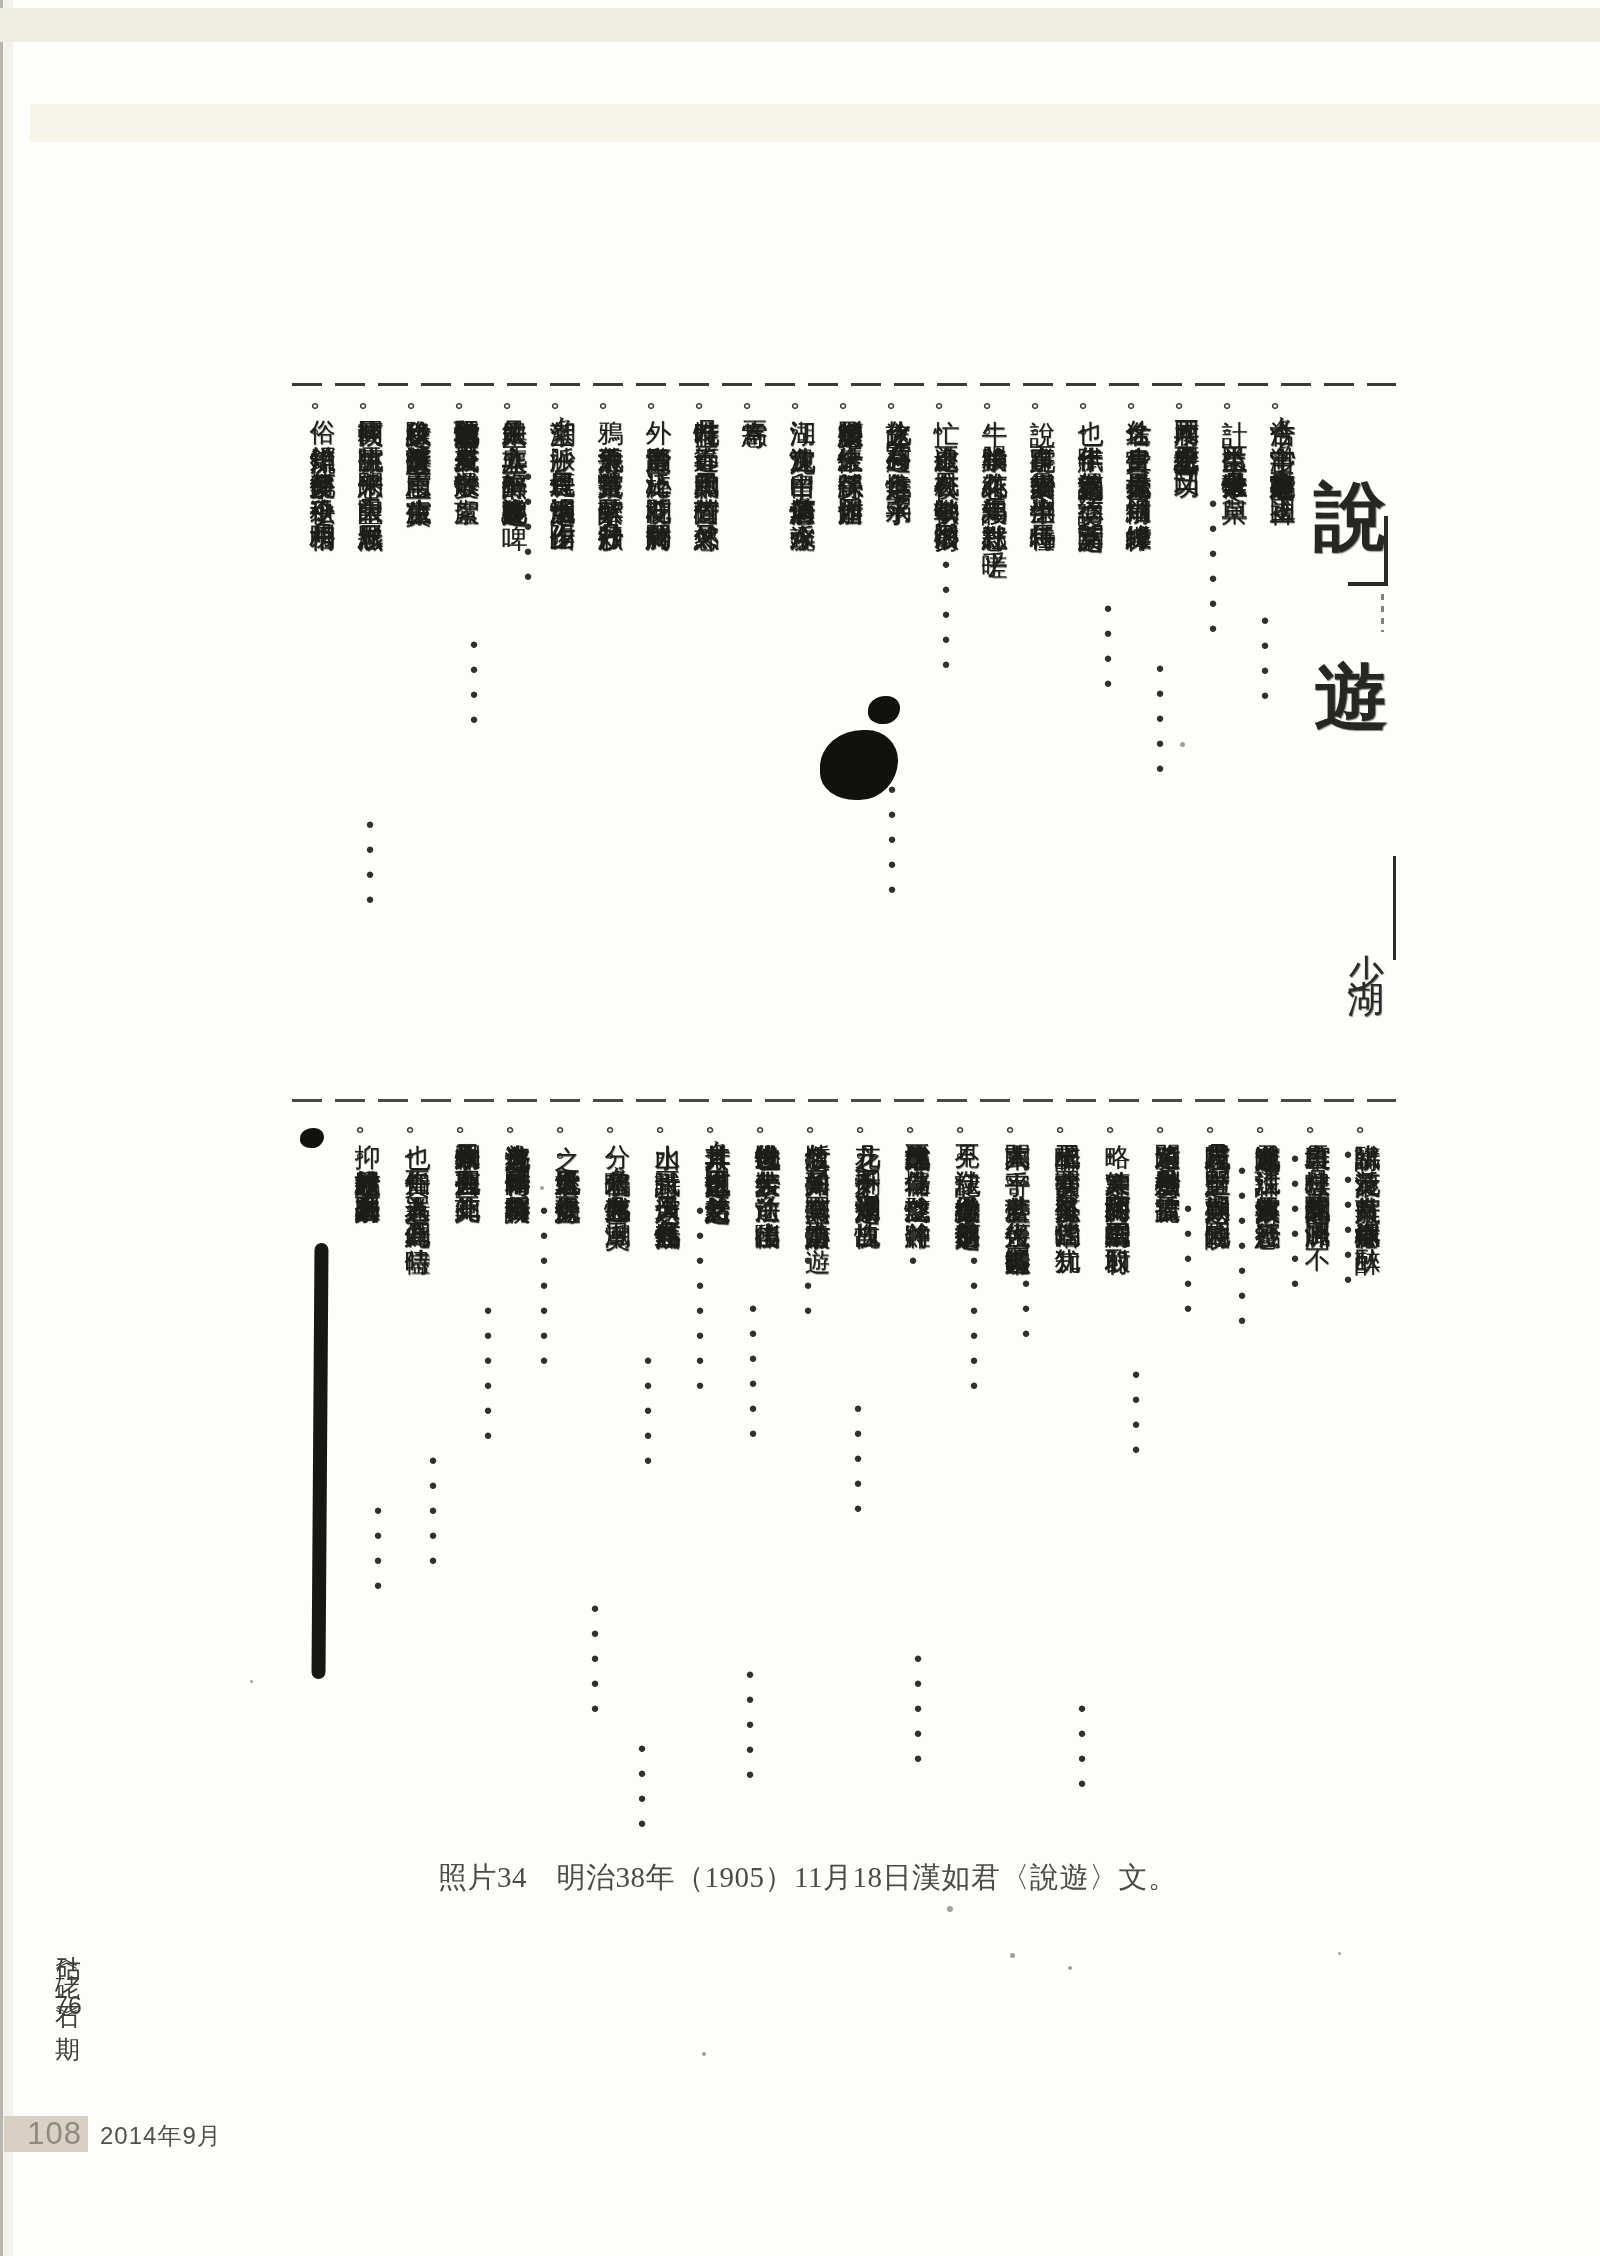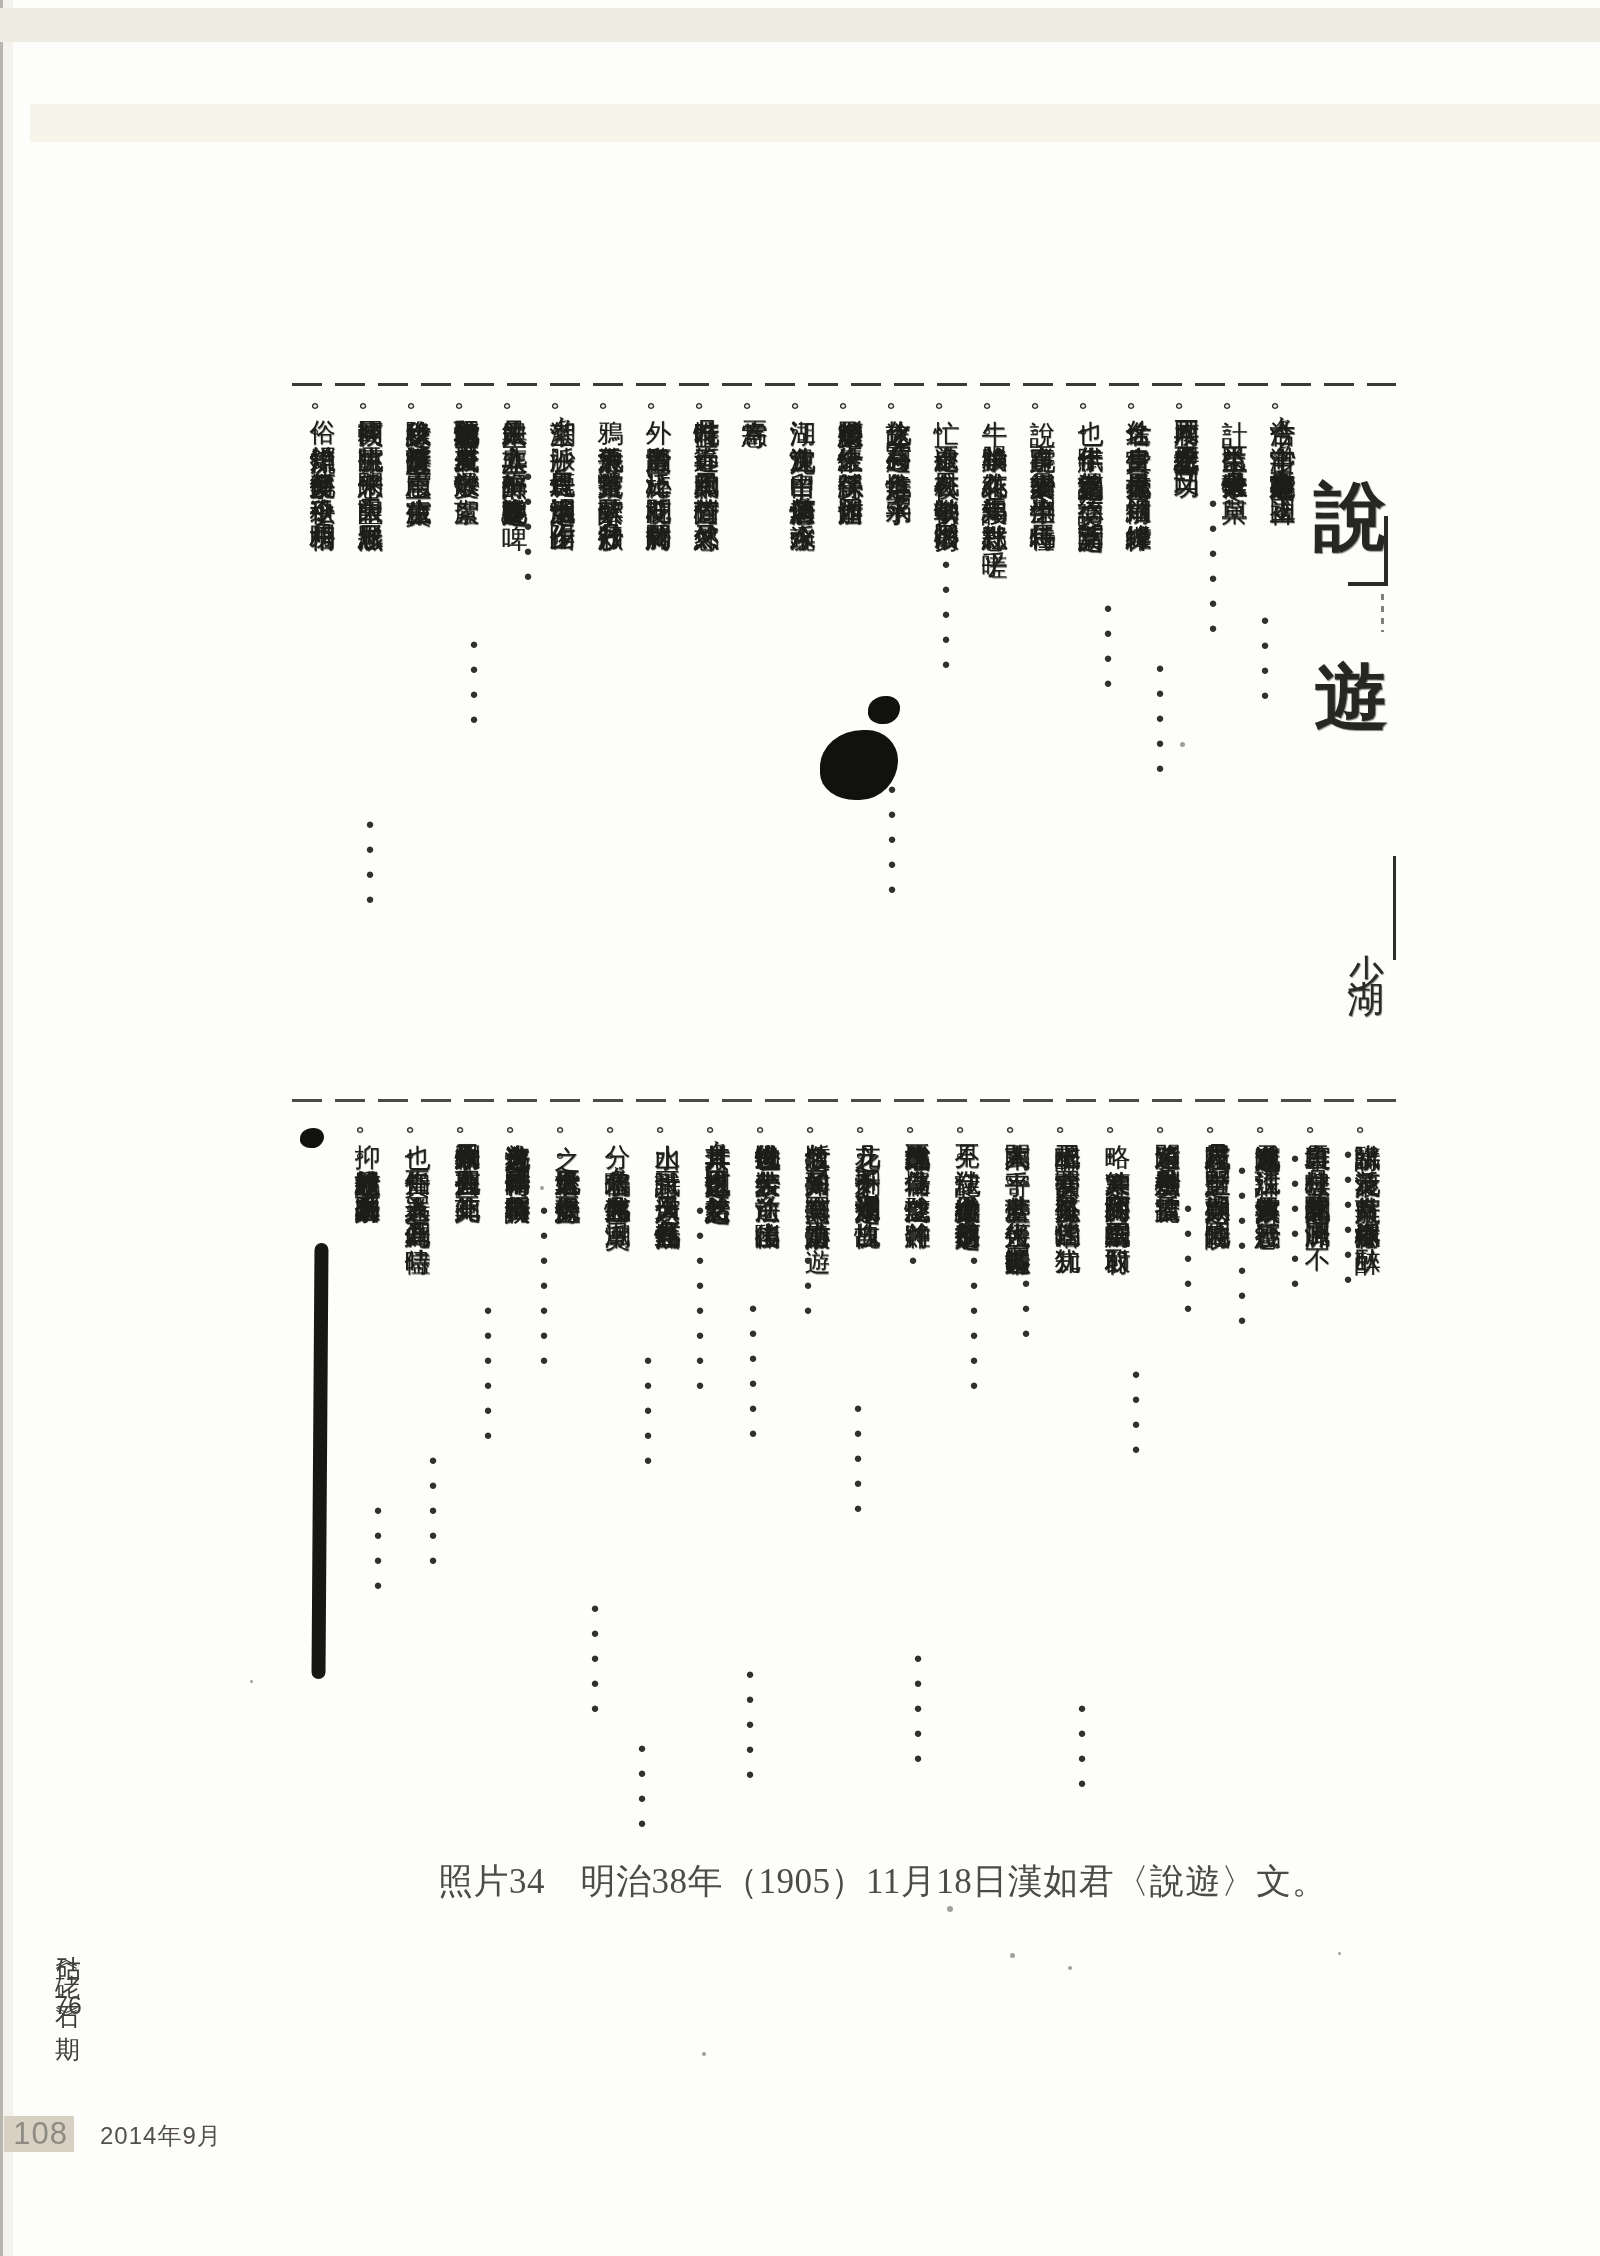--- a/index.html
+++ b/index.html
@@ -37,27 +37,27 @@
 
   #left-bar{position:absolute;left:313px;top:1243px;width:14px;height:436px;background:#171715;
       border-radius:7px;transform:rotate(0.4deg);}
 
   .blob{position:absolute;background:#111110;border-radius:58% 42% 52% 48%/55% 45% 60% 40%;}
 
   .dot-run{position:absolute;writing-mode:vertical-rl;text-orientation:upright;
       font-size:15px;letter-spacing:9px;color:#30302e;line-height:15px;filter:blur(0.3px);}
   .speck{position:absolute;background:rgba(85,85,75,.55);border-radius:50%;}
 
-  #caption{position:absolute;left:438px;top:1858px;font-size:35px;color:#4b4b47;
+  #caption{position:absolute;left:438px;top:1858px;font-size:29px;color:#4b4b47;
       letter-spacing:0.5px;white-space:nowrap;}
 
   #journal-title{position:absolute;left:52px;top:1952px;writing-mode:vertical-rl;text-orientation:upright;
       font-size:25px;color:#3d3d3b;letter-spacing:3px;font-family:"Liberation Sans",sans-serif;}
   #journal-title .tcu{text-combine-upright:all;}
-  #page-num-box{position:absolute;left:4px;top:2116px;width:70px;height:36px;background:#d8d1c3;text-decoration:underline;}
+  #page-num-box{position:absolute;left:4px;top:2116px;width:84px;height:36px;background:#d8d1c3;text-decoration:underline;}
   #page-num{position:absolute;right:6px;top:0px;font-size:31px;color:#8d8983;
       font-family:"Liberation Sans",sans-serif;letter-spacing:1px;}
   #footer-date{position:absolute;left:100px;top:2120px;font-size:24px;color:#53504a;
       font-family:"Liberation Sans",sans-serif;letter-spacing:1px;}
 </style>
 </head>
 <body>
 
 <div id="page">
 

